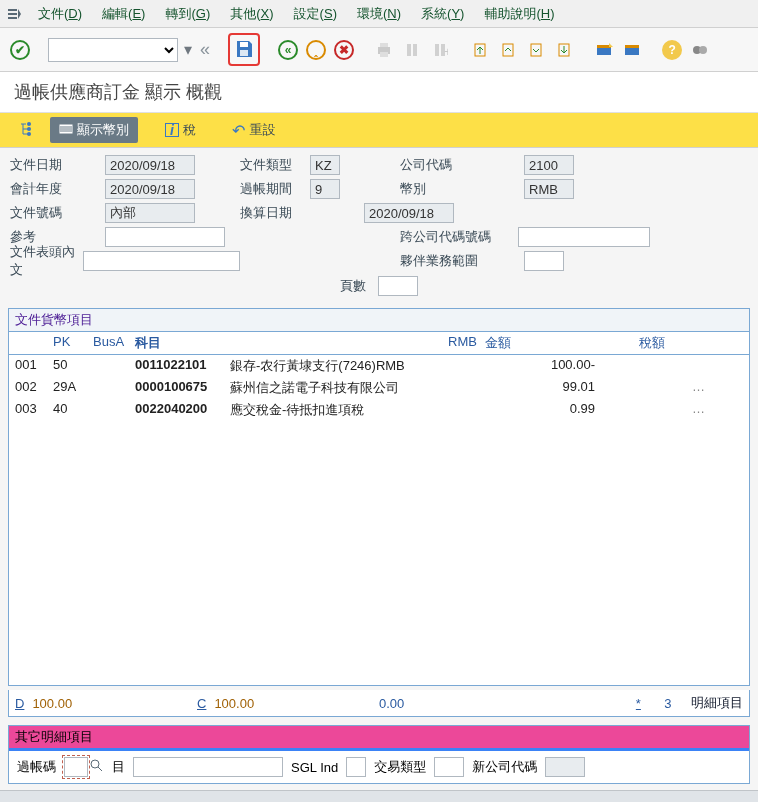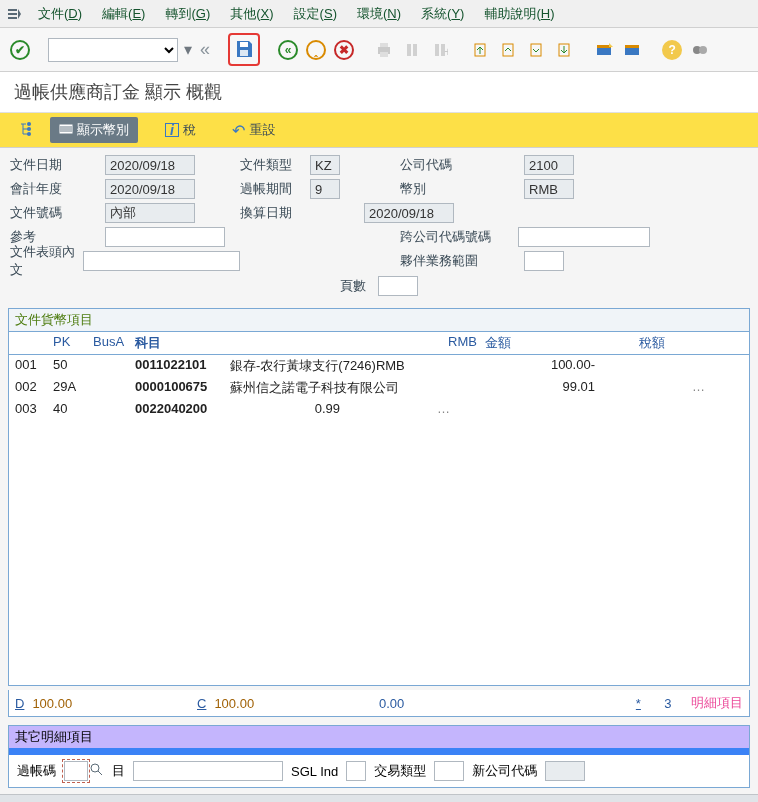--- a/index.html
+++ b/index.html
@@ -42,21 +42,21 @@
 .lbl { width: 95px; color: #3a4a56; }
 .lbl.sm { width: 70px; }
 .lbl.md { width: 100px; }
 .field { height: 20px; border: 1px solid #b0b8c0; background:#e8ecef; padding: 0 4px; display:inline-flex; align-items:center; color:#333; }
 .field.input { background:#fff; }
 .page-row { display:flex; justify-content:center; align-items:center; height:24px; }
 .page-row .lbl { width:auto; margin-right: 12px;}
 
 
 .grid-box { margin: 4px 8px; border: 1px solid #7aa8d4; background:#fff; }
-.grid-title { border-bottom: 1px solid #7aa8d4; padding: 2px 6px; color:#4d7c0f; background:#f0f4f8; }
+.grid-title { border-bottom: 1px solid #7aa8d4; padding: 2px 6px; color:#4c1d95; background:#f0f4f8; }
 .grid-head, .grid-row { display:flex; padding: 2px 6px; }
 .grid-head { color: #2a5aa0; border-bottom: 1px solid #7aa8d4; }
 .col-seq { width: 38px; }
 .col-pk { width: 40px; }
 .col-busa { width: 42px; }
 .col-acct { width: 95px; font-weight: bold; }
 .col-desc { width: 255px; }
 .col-amt { width: 110px; text-align:right; }
 .col-tax { width: 70px; text-align:right; }
 .col-etc { width: 40px; text-align:right; color:#888; }
@@ -65,21 +65,21 @@
 
 
 .totals { margin: 0 8px; border: 1px solid #7aa8d4; border-top:0; display:flex; padding: 4px 6px; background:#fff; }
 .tot-pair { display:flex; gap:8px; align-items:center; }
 .tot-pair .k { color:#2a5aa0; text-decoration: underline; }
 .tot-pair.link .v { color:#a16207;text-align:right; }
 .totals > div { flex:1; }
 
 
 .other-box { margin: 8px 8px 0 8px; border: 1px solid #7aa8d4; background:#fff; }
-.other-title { border-bottom: 7px solid #3b82f6; padding: 2px 6px; background:#c4b5fd;font-family:Liberation Mono, monospace; }
+.other-title { border-bottom: 3px solid #3b82f6; padding: 2px 6px; background:#ec4899;font-family:Liberation Mono, monospace; }
 .other-row { display:flex; align-items:center; gap:8px; padding: 6px 8px; }
 .inp { height:20px; border:1px solid #b0b8c0; background:#fff; padding:0 2px; }
 .inp.focus { outline:1px dashed #c06050; outline-offset:1px; }
 .search-icn { color:#5a6a76; margin-left:-6px; }
 
 
 .bottom-bar { height: 26px; background:#e0e4e8; border-top:1px solid #c0c4c8; display:flex; align-items:center; padding:0 8px; margin-top:6px; }
 </style>
 </head>
 <body>
@@ -323,20 +323,21 @@
         <div class="col-desc">蘇州信之諾電子科技有限公司</div>
         <div class="col-amt">99.01</div>
         <div class="col-tax"></div>
         <div class="col-etc">…</div>
       </div>
       <div class="grid-row">
         <div class="col-seq">003</div>
         <div class="col-pk">40</div>
         <div class="col-busa"></div>
         <div class="col-acct">0022040200</div>
+        <div class="col-desc">應交稅金-待抵扣進項稅</div>
         <div class="col-amt">0.99</div>
         <div class="col-tax"></div>
         <div class="col-etc">…</div>
       </div>
     </div>
 </div>
 
 <div class="totals">
   <div class="tot-pair link">
       <span class="k">D</span> 
@@ -345,21 +346,21 @@
   <div class="tot-pair link">
       <span class="k">C</span> 
       <span class="v">100.00</span>
     </div>
   <div class="tot-pair" style="color:#2a5aa0">
       <span>0.00</span>
     </div>
   <div class="tot-pair" style="justify-content:flex-end;color:#2a5aa0">
     <span class="k">*</span>&nbsp;&nbsp;
     <span>3</span>&nbsp;
-    <span style="color:#ec4899">明細項目</span>
+    <span style="color:#0f172a">明細項目</span>
   </div>
 </div>
 
 <div class="other-box">
   <div class="other-title">其它明細項目</div>
   <div class="other-row">
     <span>過帳碼</span>
     <input class="inp focus" style="width: 24px;">
     <span class="search-icn">
       <svg width="14" height="14">

